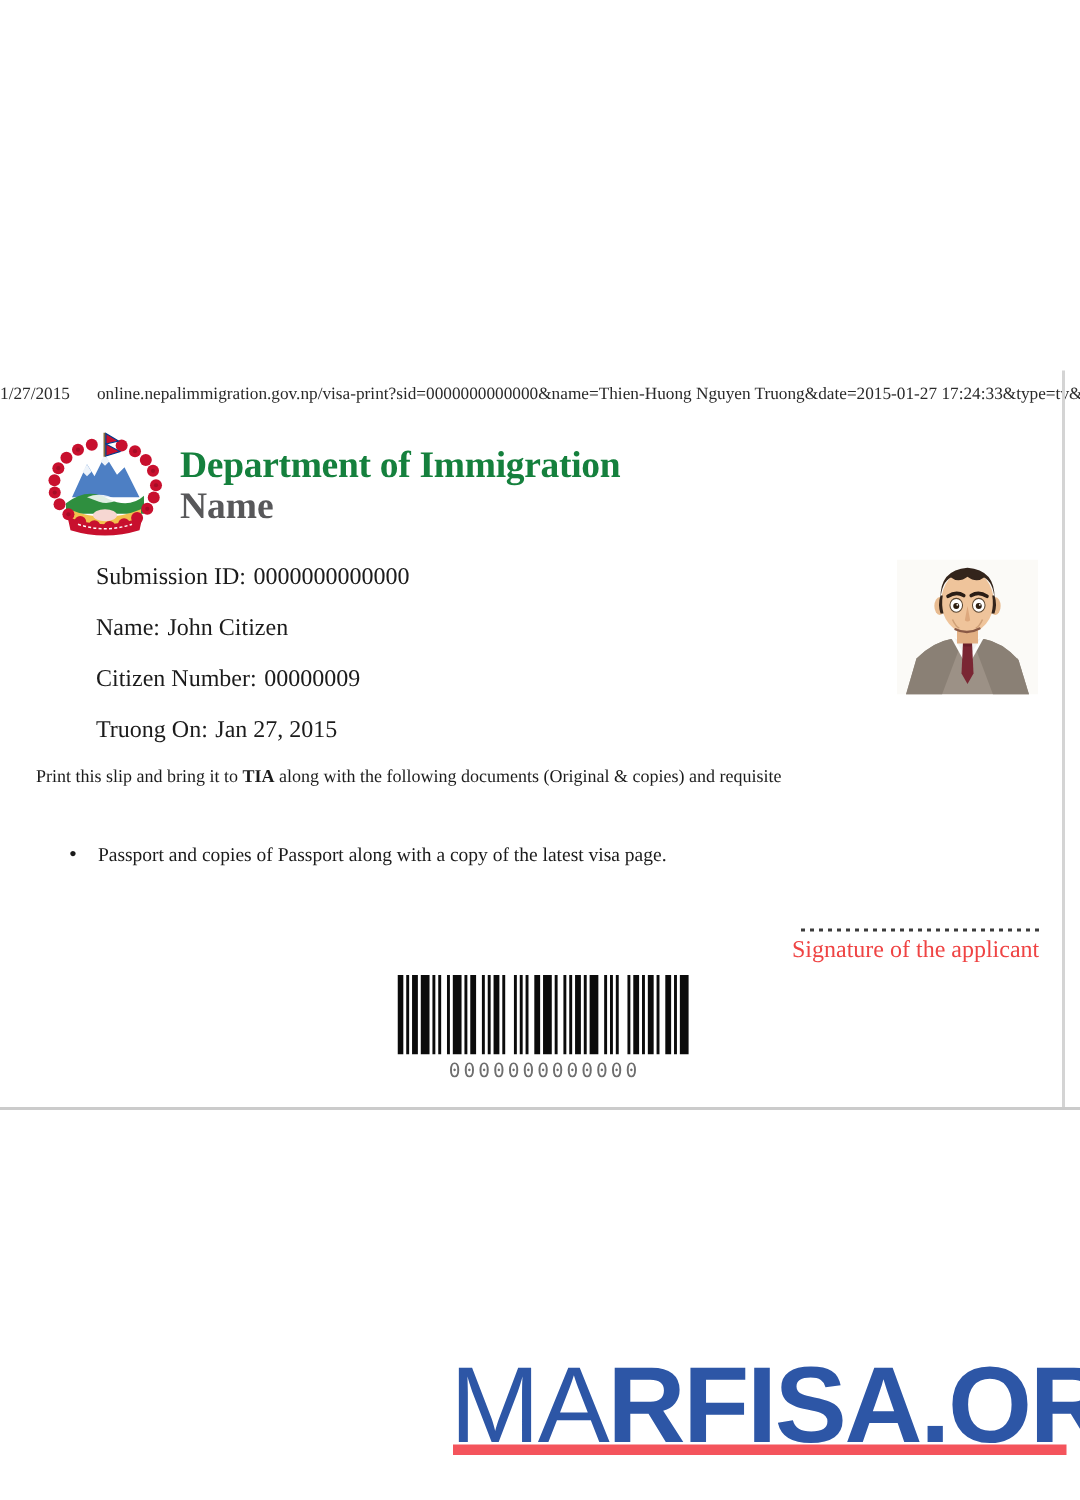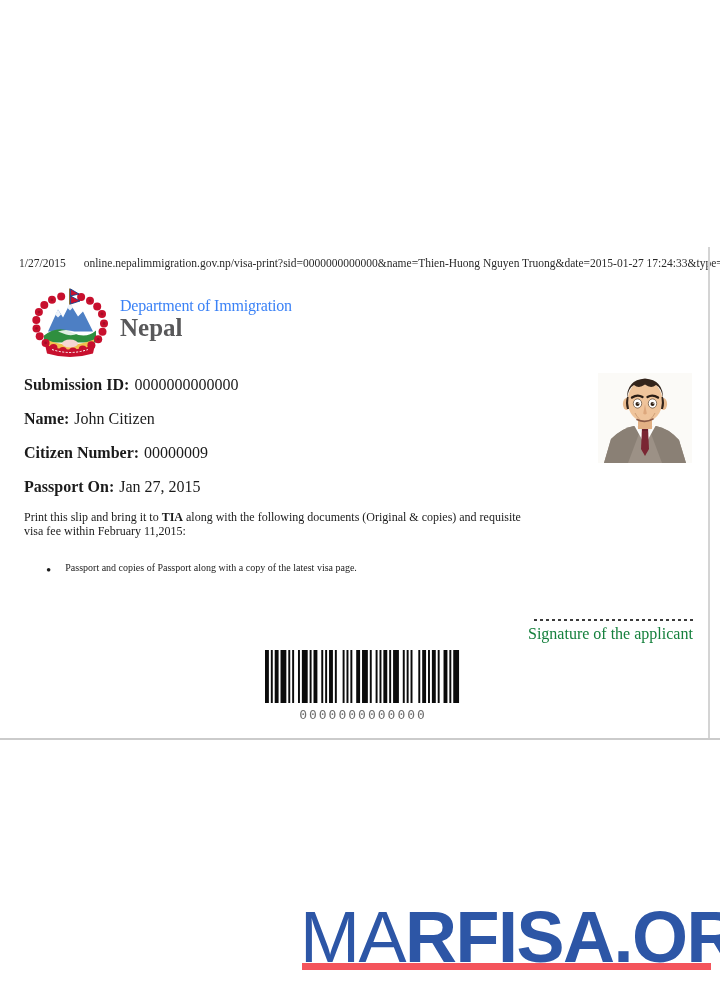--- a/index.html
+++ b/index.html
@@ -5,49 +5,49 @@
   html,body{margin:0;padding:0;}
   body{
     width:720px;height:1000px;position:relative;background:#ffffff;
     font-family:"Liberation Serif",serif;color:#1b1b1b;overflow:hidden;
   }
   
   .page-edge-right{position:absolute;left:708px;top:247px;width:2px;height:492px;background:#d4d4d4;}
   .page-edge-bottom{position:absolute;left:0;top:738px;width:720px;height:2px;background:#cbcbcb;}
 
   
-  .print-header{position:absolute;left:19px;top:257px;width:690px;display:flex;gap:18px;
+  .print-header{position:absolute;left:0;top:257px;width:690px;display:flex;gap:18px;
     font-size:11.5px;color:#2a2a2a;white-space:nowrap;}
 
   
   .emblem{position:absolute;left:28px;top:287px;width:84px;height:73px;}
   .title-block{position:absolute;left:120px;top:298px;line-height:1.02;}
-  .title-block .dept{font-size:16px;font-weight:normal;color:#3b82f6;letter-spacing:-0.2px;}
+  .title-block .dept{font-size:25px;font-weight:bold;color:#15803d;letter-spacing:-0.2px;}
   .title-block .country{font-size:25px;font-weight:bold;color:#58585a;margin-top:1px;}
 
   
   .field-row{position:absolute;left:24px;font-size:16px;white-space:nowrap;}
-  .field-row .lbl{font-weight:bold;}
+  .field-row .lbl{font-weight:normal;margin-left:40px;}
   .field-row .val{margin-left:5px;}
   .row-0{top:376px;} .row-1{top:410px;} .row-2{top:444px;} .row-3{top:478px;}
 
   
   .photo{position:absolute;left:598px;top:373px;width:94px;height:90px;}
 
   
   .instructions{position:absolute;left:24px;top:510px;width:672px;font-size:12px;line-height:1.18;}
-  .doc-list{position:absolute;left:46px;top:562px;width:620px;font-size:10px;}
+  .doc-list{position:absolute;left:46px;top:562px;width:620px;font-size:13px;}
   .doc-item{display:flex;}
   .doc-item::before{content:"•";margin-right:14px;font-size:15px;}
 
   
   .signature{position:absolute;left:528px;top:619px;width:170px;text-align:left;}
   .sig-dashes{width:162px;height:2px;margin-left:6px;
     background:repeating-linear-gradient(90deg,#3c3c3c 0 3px,transparent 3px 6px);}
-  .sig-label{margin-top:4px;font-size:16px;color:#15803d;white-space:nowrap;}
+  .sig-label{margin-top:4px;font-size:16px;color:#ef4444;white-space:nowrap;}
 
   
   .barcode-wrap{position:absolute;left:265px;top:650px;width:196px;}
   .barcode-svg{width:196px;height:53px;display:block;}
   .barcode-text{margin-top:4px;text-align:center;font-family:"DejaVu Sans Mono",monospace;
     font-size:13px;letter-spacing:2px;color:#6e6e6e;}
 
   
   .watermark{position:absolute;left:300px;top:901px;font-family:"Liberation Sans",sans-serif;
     font-size:72px;line-height:1;color:#2d56a6;letter-spacing:-1.5px;white-space:nowrap;}
@@ -118,34 +118,34 @@
     <path d="M42.6,1.5 L51,6.5 L42.6,8.5 Z" fill="#c8102e" stroke="#003a8c" stroke-width="0.8"></path>
     <path d="M42.6,8.5 L52,13.5 L42.6,16.5 Z" fill="#c8102e" stroke="#003a8c" stroke-width="0.8"></path>
   </g>
 
   <path d="M17,57 Q42,67 67,57 L65,66 Q42,73 19,66 Z" fill="#c8102e"></path>
   <path d="M24,62 Q42,68 60,62" stroke="#ffffff" stroke-width="1" fill="none" stroke-dasharray="2 1.5"></path>
 </svg>
 
 <div class="title-block">
   <div class="dept">Department of Immigration</div>
-  <div class="country">Nepal</div>
+  <div class="country">Name</div>
 </div>
 
 <div class="field-row row-0">
   <span class="lbl">Submission ID:</span><span class="val">0000000000000</span>
 </div>
 <div class="field-row row-1">
   <span class="lbl">Name:</span><span class="val">John Citizen</span>
 </div>
 <div class="field-row row-2">
   <span class="lbl">Citizen Number:</span><span class="val">00000009</span>
 </div>
 <div class="field-row row-3">
-  <span class="lbl">Passport On:</span><span class="val">Jan 27, 2015</span>
+  <span class="lbl">Truong On:</span><span class="val">Jan 27, 2015</span>
 </div>
 
 <svg class="photo" viewBox="0 0 94 90">
   <rect x="0" y="0" width="94" height="90" fill="#fbfaf7"></rect>
 
   <path d="M6,90 L13,66 Q24,55 36,53 L58,53 Q70,55 81,67 L88,90 Z" fill="#9c9186"></path>
   <path d="M13,66 Q24,55 36,53 L42,58 L30,90 L6,90 Z" fill="#8a8075"></path>
   <path d="M81,67 Q70,55 58,53 L52,58 L64,90 L88,90 Z" fill="#8a8075"></path>
 
   <path d="M36,52 L47,72 L58,52 Z" fill="#fdfdfc"></path>
@@ -179,21 +179,20 @@
   <path d="M47,31 L45.2,40.5 Q47,42.3 48.8,40.5 Z" fill="#dda87d"></path>
 
   <path d="M37,40 Q39,44.5 41.5,45.8" stroke="#cfa077" stroke-width="1" fill="none"></path>
   <path d="M57,40 Q55,44.5 52.5,45.8" stroke="#cfa077" stroke-width="1" fill="none"></path>
 
   <path d="M39,46.5 Q47,50.5 55,46" stroke="#8a5a46" stroke-width="1.6" fill="none" stroke-linecap="round"></path>
 </svg>
 
 <div class="instructions">
   <span>Print this slip and bring it to </span><b>TIA</b><span> along with the following documents (Original &amp; copies) and requisite</span><br>
-  <span>visa fee within February 11,2015:</span>
 </div>
 
 <div class="doc-list">
   <div class="doc-item">
     <span>Passport and copies of Passport along with a copy of the latest visa page.</span>
   </div>
 </div>
 
 <div class="signature">
   <div class="sig-dashes"></div>

